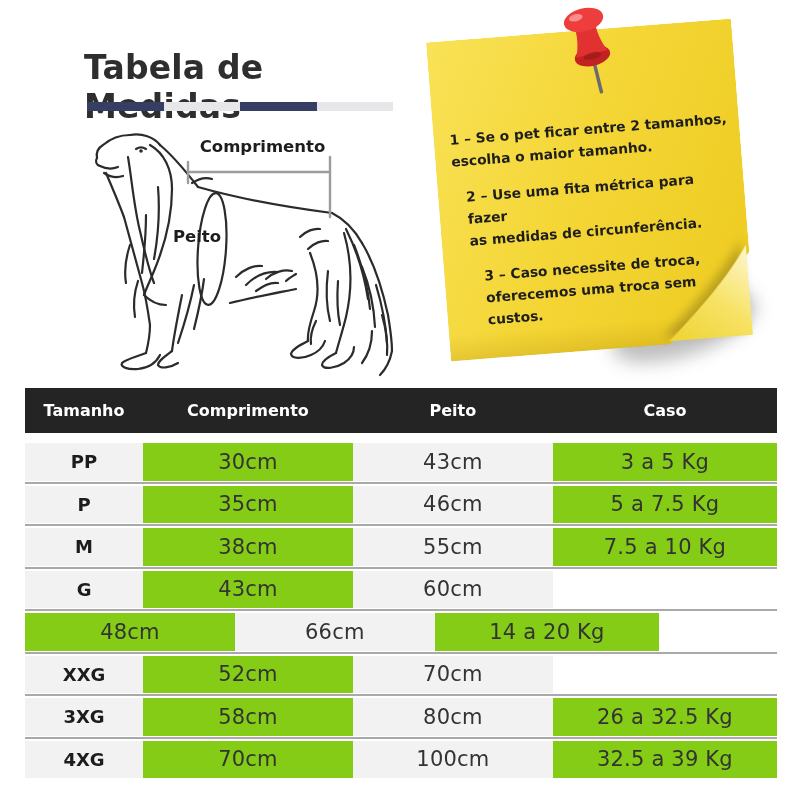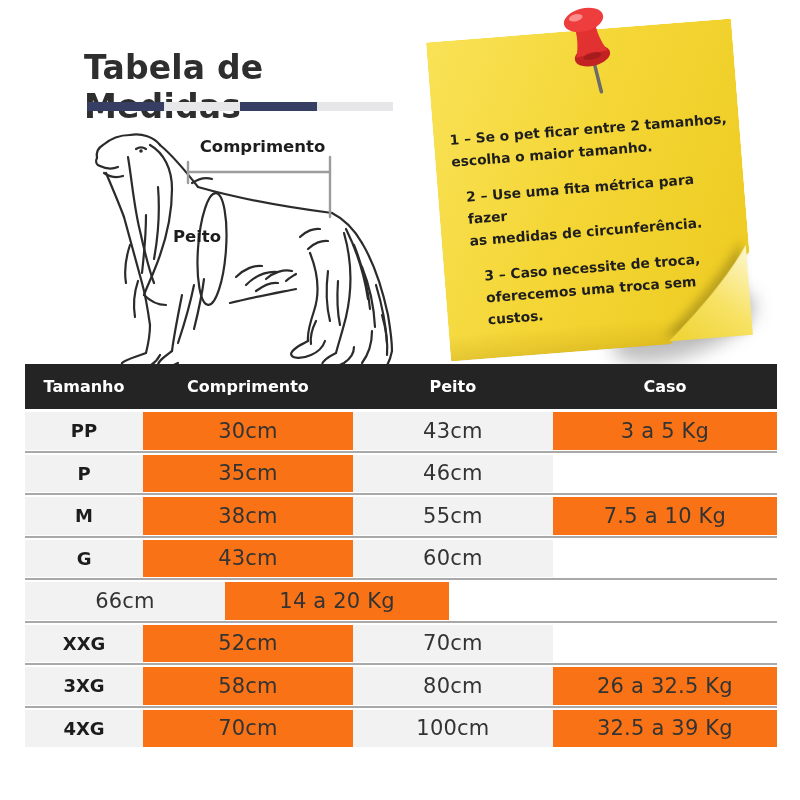--- a/index.html
+++ b/index.html
@@ -53,34 +53,34 @@
     font-size:13.8px;line-height:1.62;color:#1e1e1e;
   }
   .note-tip{white-space:pre-line;margin:0 0 13px 0;}
   .note-tip.t2{margin-left:12px;}
   .note-tip.t3{margin-left:24px;}
   .note-curl{position:absolute;right:-1px;bottom:-1px;width:96px;height:96px;
     filter:drop-shadow(-5px -5px 5px rgba(0,0,0,.22));}
   .pushpin{position:absolute;left:556px;top:5px;z-index:6;}
 
   
-  .size-table{position:absolute;left:25px;top:364px;width:752px;}
+  .size-table{position:absolute;left:25px;top:388px;width:752px;}
   .thead{display:flex;height:45px;background:#242424;align-items:center;}
   .th{
     color:#ffffff;font-family:"DejaVu Sans", sans-serif;font-weight:bold;
     font-size:16px;text-align:center;
   }
   .c1{width:15.7%;} .c2{width:27.9%;} .c3{width:26.6%;} .c4{width:29.8%;}
   .trow{display:flex;height:37.5px;margin-top:5px;position:relative;}
   .trow::before{content:"";position:absolute;top:-4px;left:0;right:0;height:2px;background:#a9a9a9;}
-  .trow:first-child{margin-top:3px;}
+  .trow:first-child{margin-top:10px;}
   .trow:first-child::before{display:none;}
   .td{display:flex;align-items:center;justify-content:center;}
   .td.c1,.td.c3{background:#f2f2f2;}
-  .td.c2,.td.c4{background:#f97316;}
+  .td.c2,.td.c4{background:#84cc16;}
   .size-val{
     font-family:"DejaVu Sans", sans-serif;font-weight:bold;
     font-size:18px;color:#1c1c1c;
   }
   .num-val{
     font-family:"DejaVu Sans", sans-serif;font-weight:normal;
     font-size:21px;color:#333333;letter-spacing:.2px;
   }
 </style>
 </head>
@@ -224,20 +224,23 @@
     <div class="trow">
       <div class="td c1">
           <span class="size-val">P</span>
         </div>
       <div class="td c2">
           <span class="num-val">35cm</span>
         </div>
       <div class="td c3">
           <span class="num-val">46cm</span>
         </div>
+      <div class="td c4">
+          <span class="num-val">5 a 7.5 Kg</span>
+        </div>
     </div>
     <div class="trow">
       <div class="td c1">
           <span class="size-val">M</span>
         </div>
       <div class="td c2">
           <span class="num-val">38cm</span>
         </div>
       <div class="td c3">
           <span class="num-val">55cm</span>
@@ -251,20 +254,23 @@
           <span class="size-val">G</span>
         </div>
       <div class="td c2">
           <span class="num-val">43cm</span>
         </div>
       <div class="td c3">
           <span class="num-val">60cm</span>
         </div>
     </div>
     <div class="trow">
+      <div class="td c2">
+          <span class="num-val">48cm</span>
+        </div>
       <div class="td c3">
           <span class="num-val">66cm</span>
         </div>
       <div class="td c4">
           <span class="num-val">14 a 20 Kg</span>
         </div>
     </div>
     <div class="trow">
       <div class="td c1">
           <span class="size-val">XXG</span>

